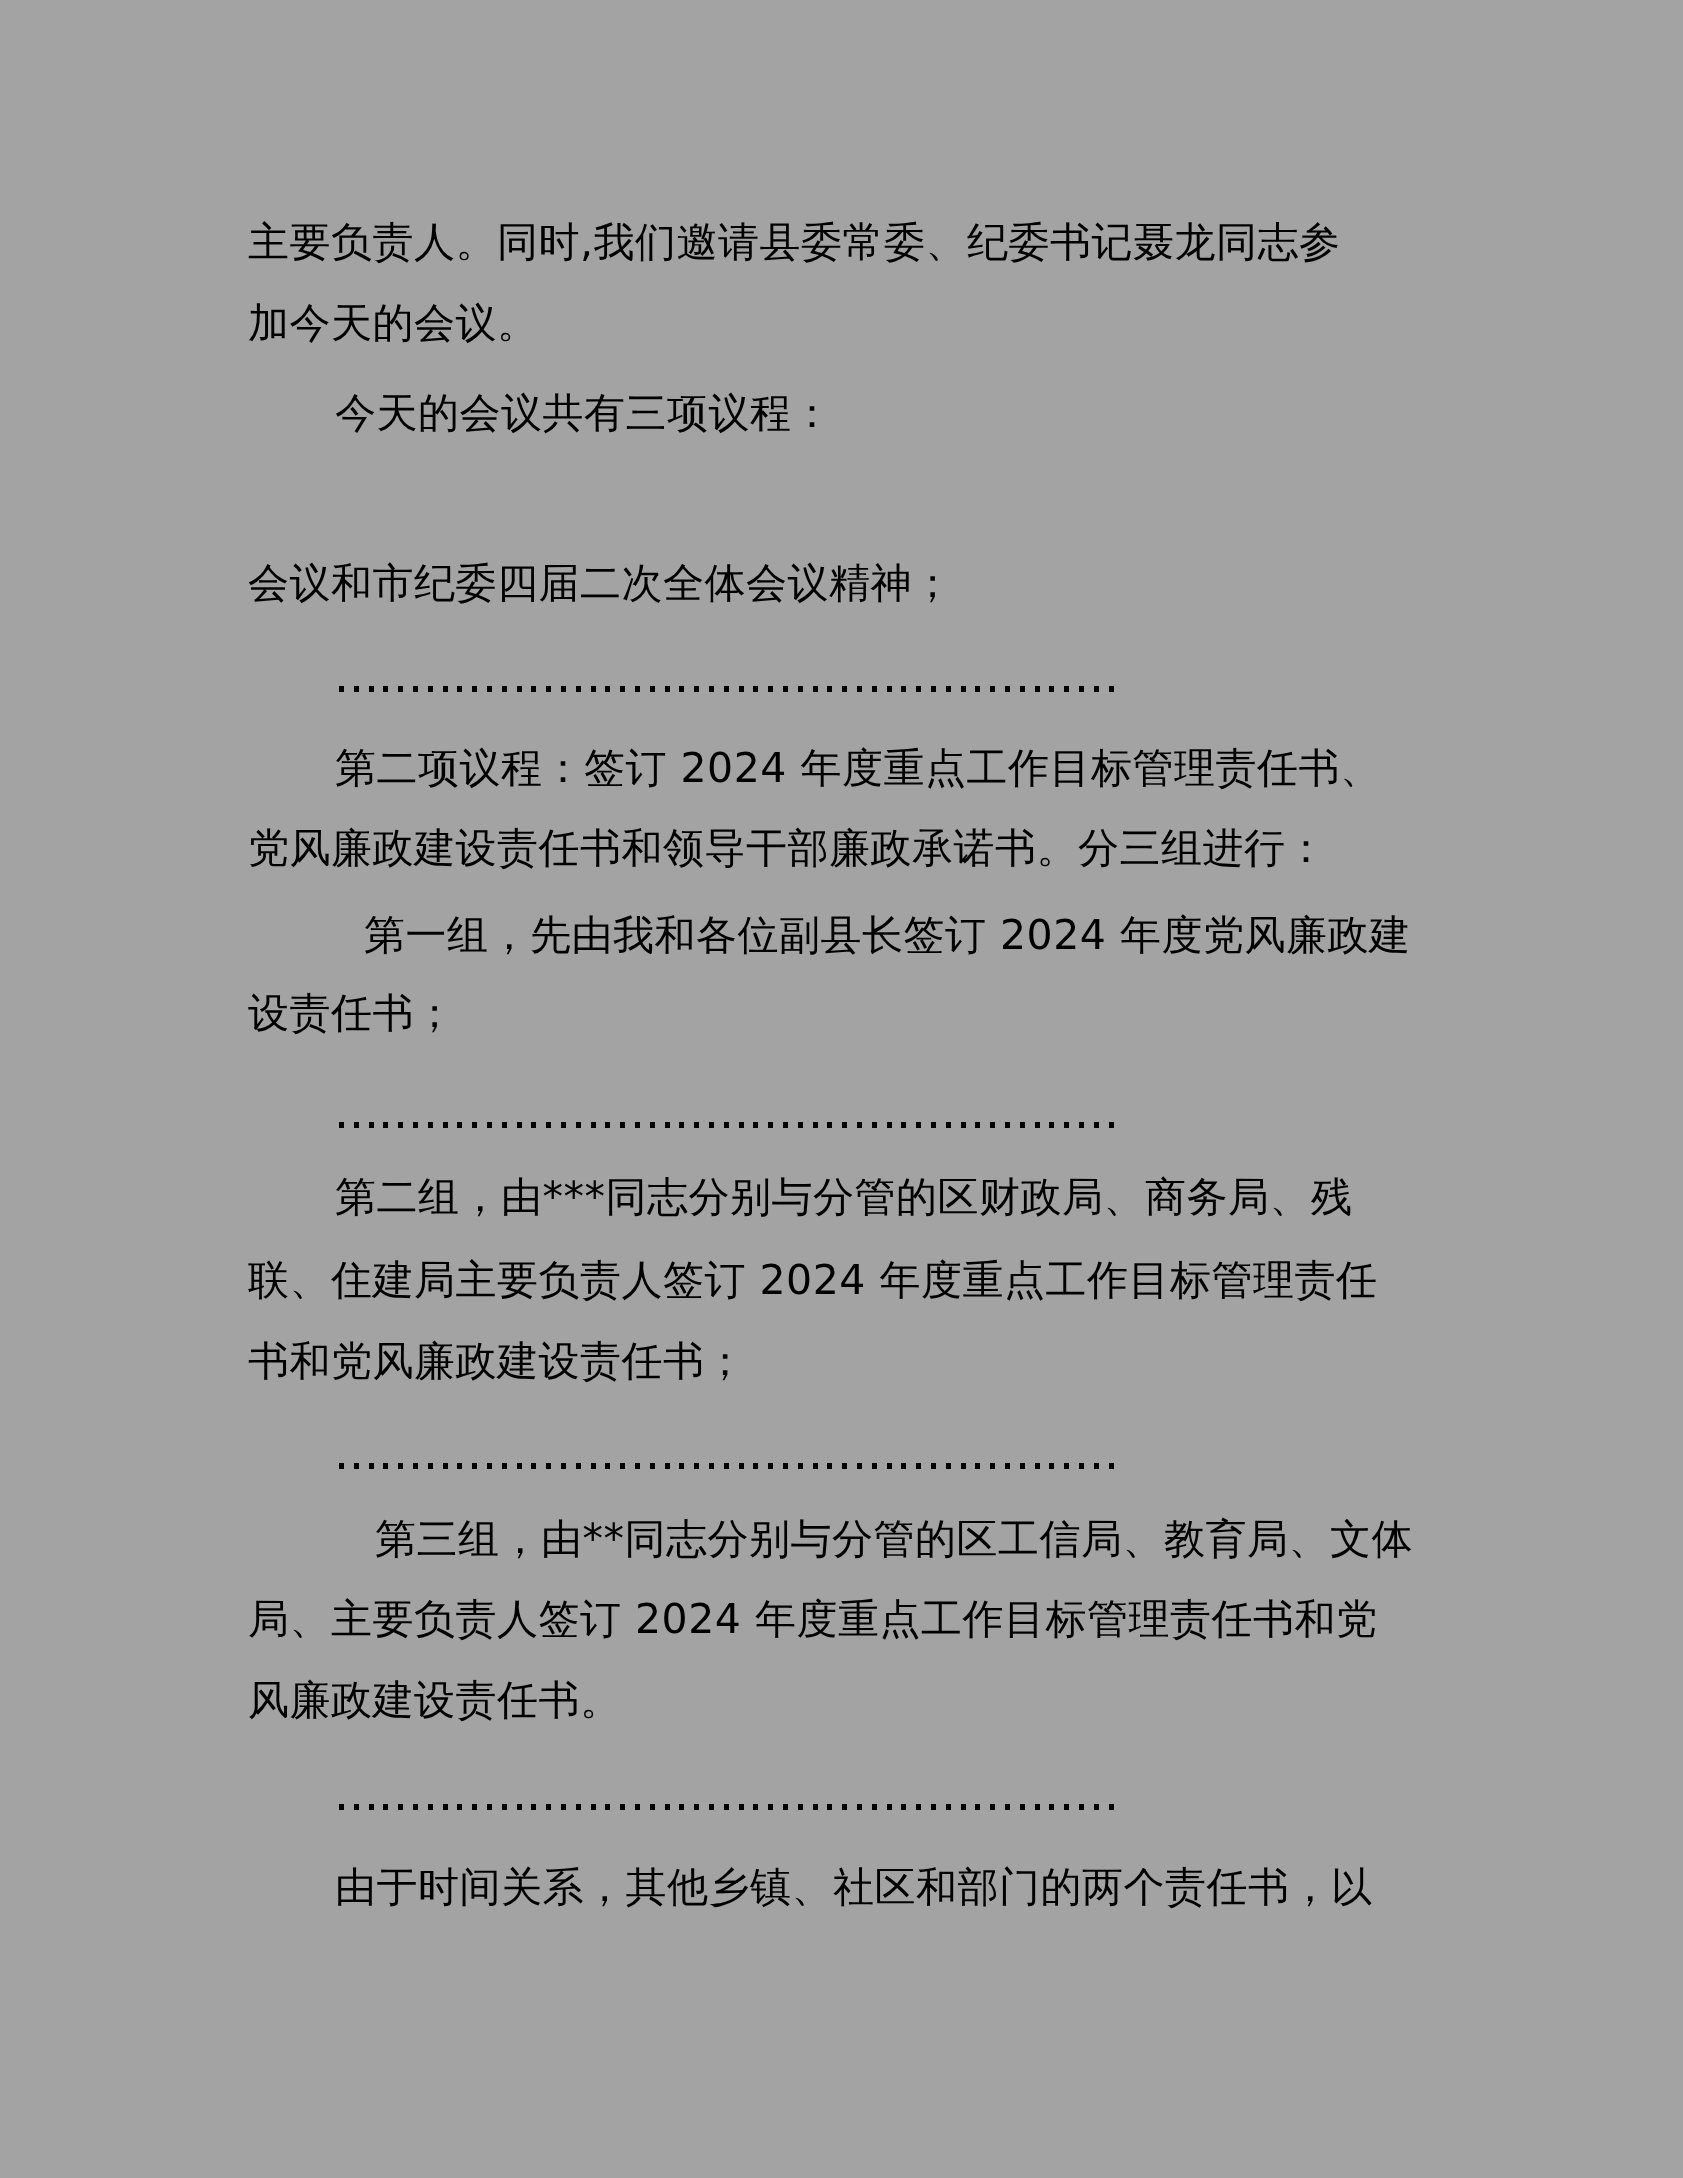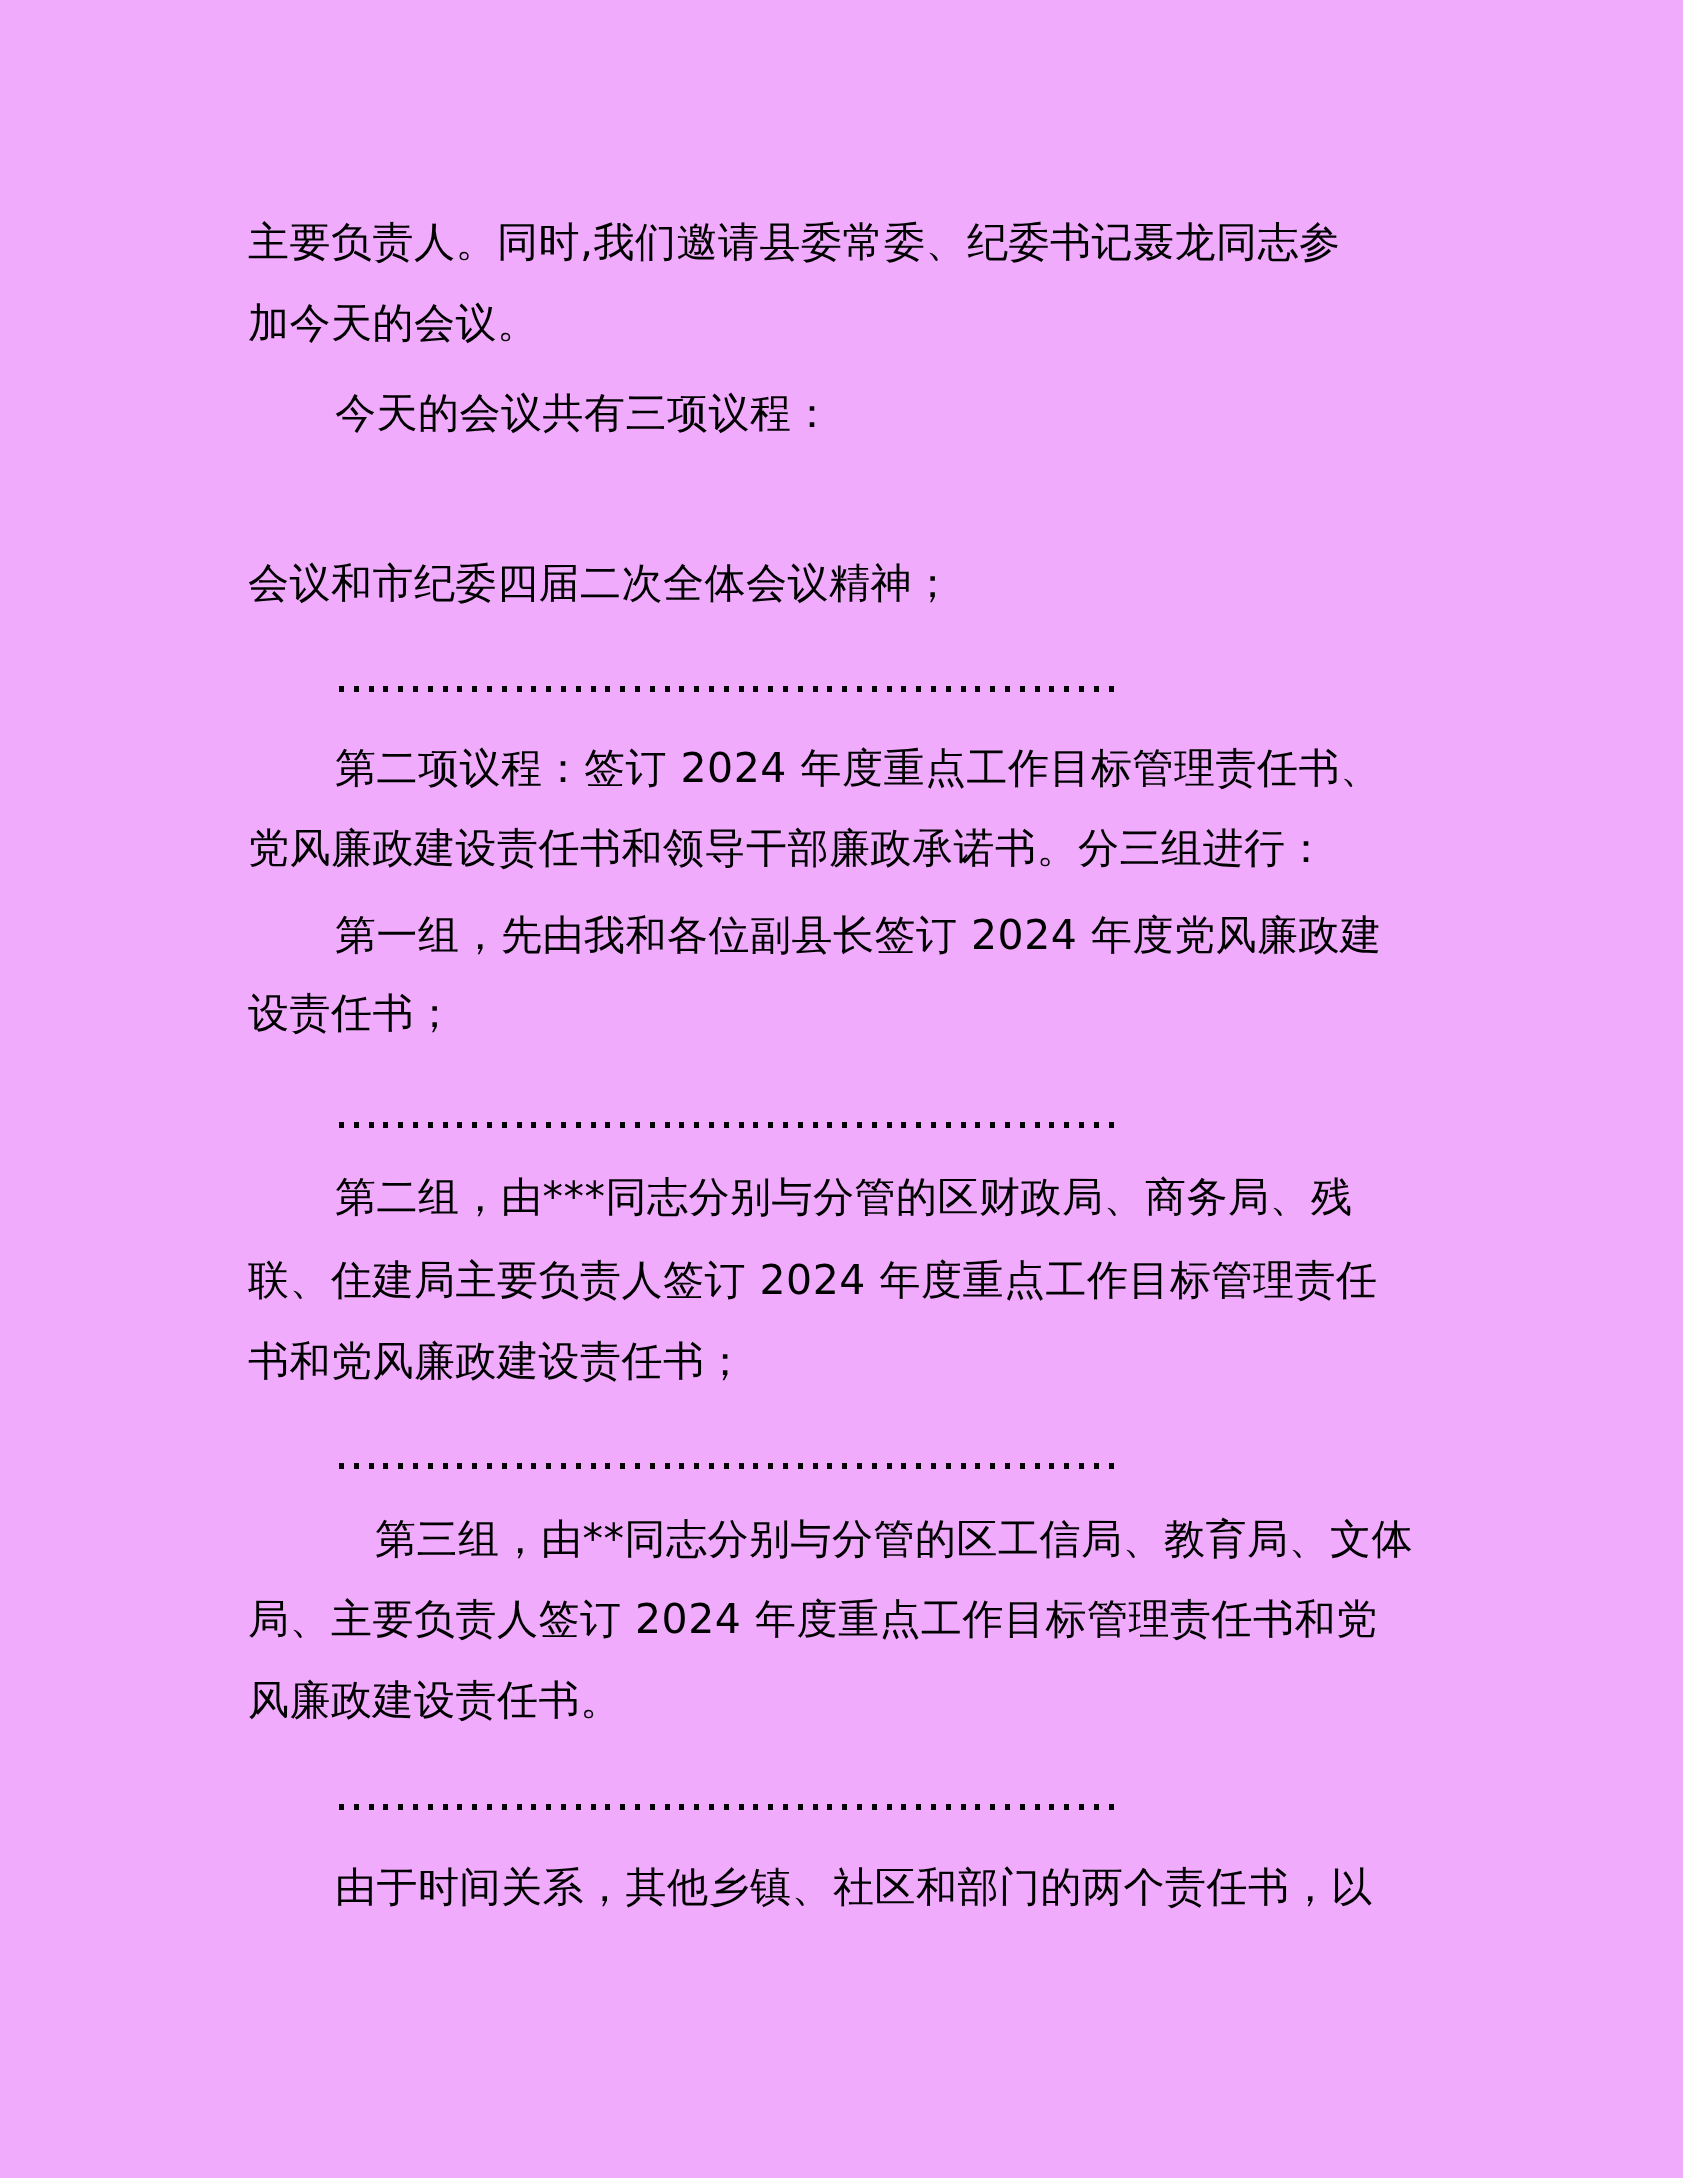--- a/index.html
+++ b/index.html
@@ -1,17 +1,17 @@
 <!DOCTYPE html>
 <html><head>
 <meta charset="utf-8">
 <style>
   html, body { margin: 0; padding: 0; background: #ffffff; }
   body { width: 1683px; height: 2178px; position: relative; overflow: hidden; }
-  .page { position: absolute; left: 0; top: 0; width: 1683px; height: 2178px; background: #f0abfc; }
+  .page { position: absolute; left: 0; top: 0; width: 1683px; height: 2178px; background: #a3a3a3; }
   .line {
     position: absolute;
     left: 248px;
     height: 59px;
     line-height: 59px;
     font-family: "DejaVu Sans", "Liberation Sans", sans-serif;
     font-size: 41px;
     color: #000000;
     white-space: nowrap;
     letter-spacing: 0.5px;
@@ -37,21 +37,21 @@
 
   <div class="line" style="top:294px;">加今天的会议。</div>
 
   <div class="line" style="top:554px;">会议和市纪委四届二次全体会议精神；</div>
 
   <div class="dots" style="top:686px;"></div>
 
   <div class="line indent" style="top:739px;">第二项议程：签订 2024 年度重点工作目标管理责任书、</div>
   <div class="line" style="top:819px;">党风廉政建设责任书和领导干部廉政承诺书。分三组进行：</div>
 
-  <div class="line indent" style="top:906px;">第一组，先由我和各位副县长签订 2024 年度党风廉政建</div>
+  <div class="line indent" style="top:906px;margin-left:29px;">第一组，先由我和各位副县长签订 2024 年度党风廉政建</div>
   <div class="line" style="top:984px;">设责任书；</div>
 
   <div class="dots" style="top:1122px;"></div>
 
   <div class="line indent" style="top:1168px;text-align:center;">第二组，由***同志分别与分管的区财政局、商务局、残</div>
   <div class="line" style="top:1251px;">联、住建局主要负责人签订 2024 年度重点工作目标管理责任</div>
   <div class="line" style="top:1332px;">书和党风廉政建设责任书；</div>
 
   <div class="dots" style="top:1463px;"></div>
 

